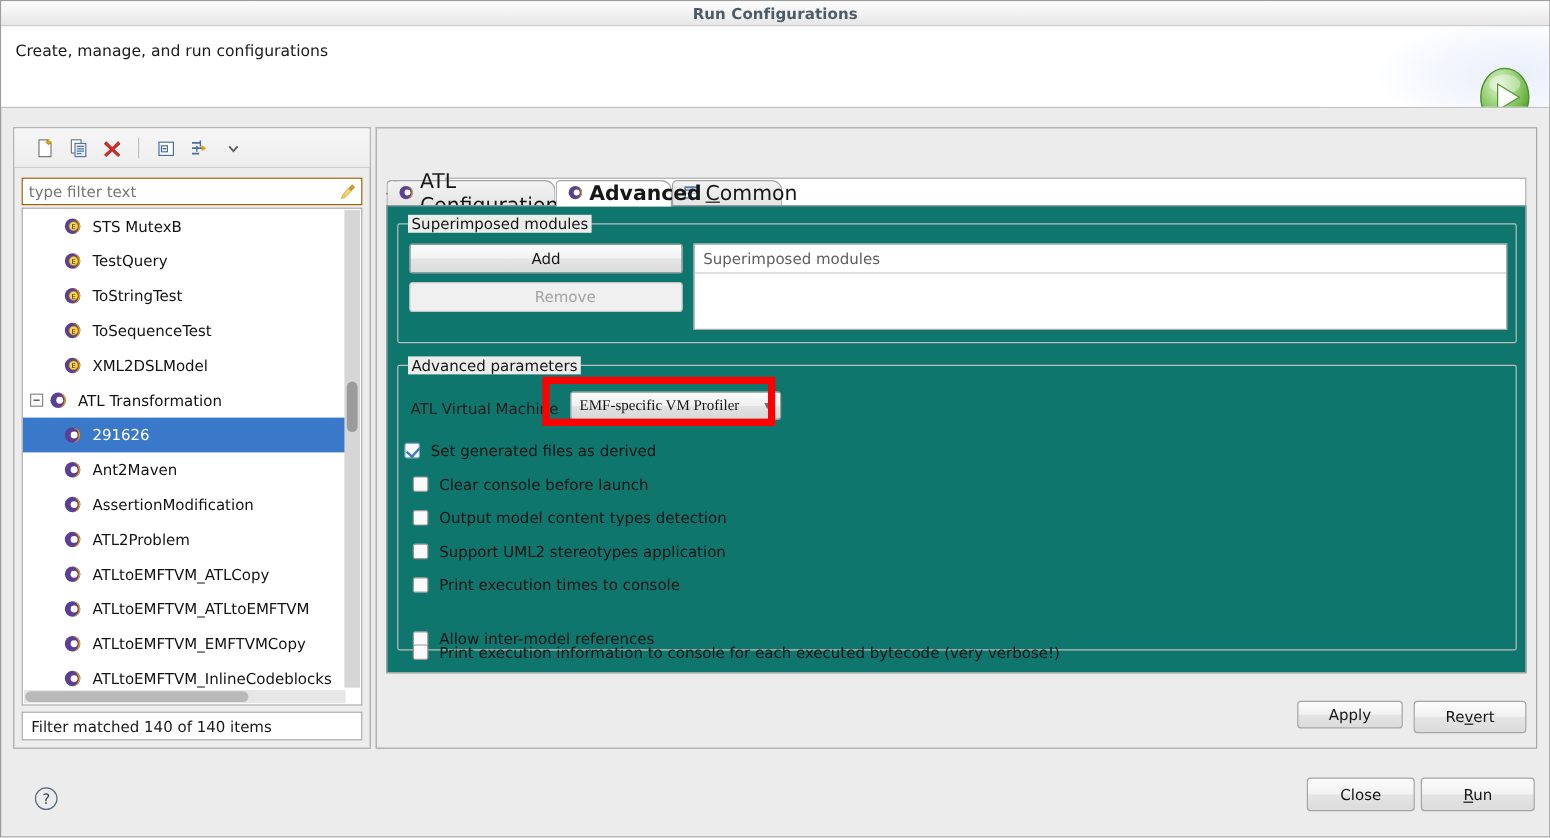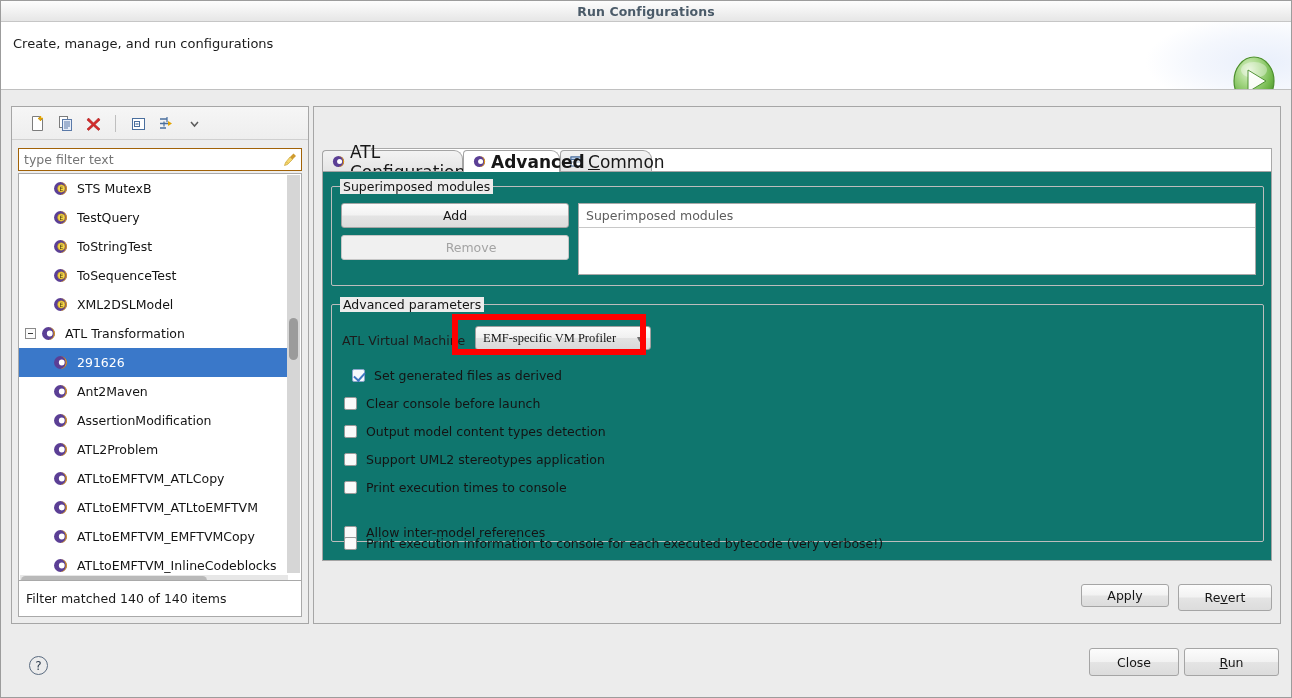--- a/index.html
+++ b/index.html
@@ -119,21 +119,21 @@
   .hscroll {
     position: absolute; left: 1px; bottom: 1px; width: 268px; height: 11px;
     background: #e7e7e7;
   }
   .hthumb {
     position: absolute; left: 1px; top: 1px; width: 186px; height: 9px;
     background: #b9b9b9; border-radius: 5px;
   }
 
   .filter-status {
-    position: absolute; left: 6px; bottom: 6px; width: 284px; height: 37px;
+    position: absolute; left: 6px; bottom: 6px; width: 284px; height: 24px;
     background: #ffffff; border: 1px solid #a9a9a9;
     display: flex; align-items: center; padding-left: 7px;
     font-size: 12.5px; color: #1a1a1a;
   }
 
   
   .right-panel {
     position: absolute; left: 312px; top: 105px; width: 968px; height: 518px;
     background: #ececec; border: 1px solid #a6a6a6;
   }
@@ -547,21 +547,21 @@
       <div class="group" style="left:8px; top:132px; width:933px; height:238px;">
         <span class="group-title">Advanced parameters</span>
 
         <span style="position:absolute; left:10px; top:28px; font-size:12.5px;">ATL Virtual Machine</span>
 
         <div class="combo" style="position:absolute; left:143px; top:21px; width:176px; height:24px;">
           <span>EMF-specific VM Profiler</span>
           <span class="arrow">▾</span>
         </div>
 
-        <div class="cb-row" style="left:20px; top:61px;">
+        <div class="cb-row" style="left:5px; top:61px;">
           <span class="cbox checked"></span>
           <span>Set generated files as derived</span>
         </div>
         <div class="cb-row" style="left:12px; top:89px;">
           <span class="cbox"></span>
           <span>Clear console before launch</span>
         </div>
         <div class="cb-row" style="left:12px; top:117px;">
           <span class="cbox"></span>
           <span>Output model content types detection</span>

